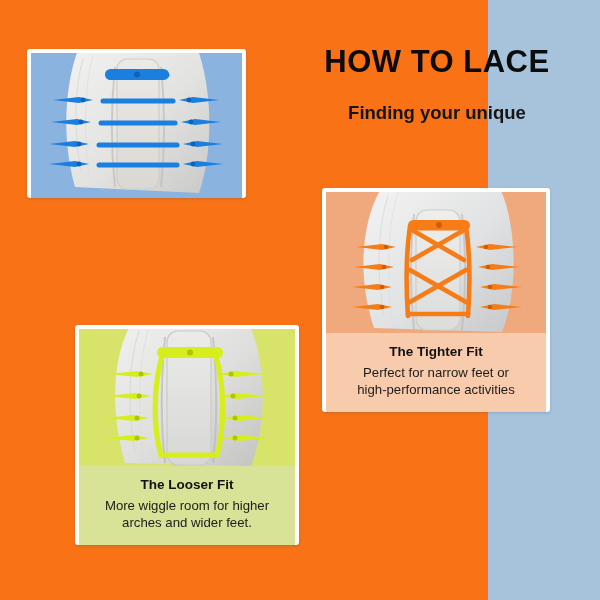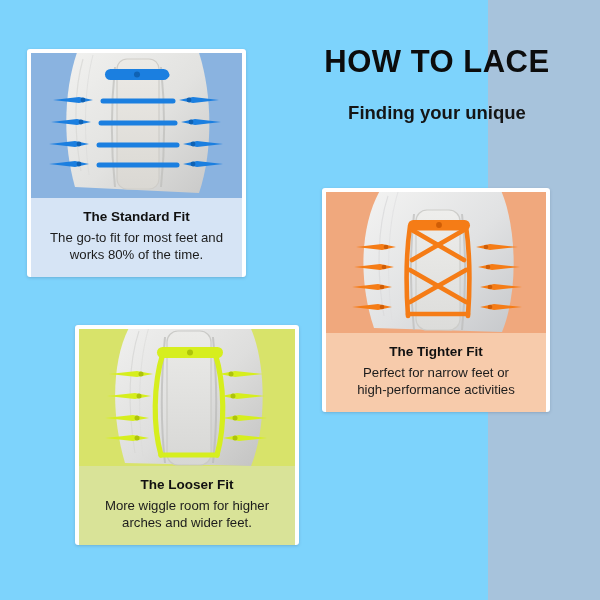--- a/index.html
+++ b/index.html
@@ -10,21 +10,21 @@
     width: 600px;
     height: 600px;
     overflow: hidden;
     font-family: "Liberation Sans", sans-serif;
     background: #a7c3dc;
   }
   #page {
     position: relative;
     width: 488px;
     height: 600px;
-    background: #7dd3fc;
+    background: #f97316;
   }
 
   
   .heading-block {
     position: absolute;
     left: 292px;
     top: 45px;
     width: 290px;
     text-align: center;
   }
@@ -181,27 +181,20 @@
             <path d="M40 3 L14 0 L0 3 L14 6 Z"></path>
               <circle cx="10" cy="3" r="2.4" fill="#0f62b4"></circle>
           </g>
           <g transform="translate(152,108)">
             <path d="M40 3 L14 0 L0 3 L14 6 Z"></path>
               <circle cx="10" cy="3" r="2.4" fill="#0f62b4"></circle>
           </g>
         </g>
       </svg>
     </div>
-    <div class="caption">
-      <p class="caption-title">The Standard Fit</p>
-      <p class="caption-body">
-        <span>The go-to fit for most feet and</span><br>
-        <span>works 80% of the time.</span>
-      </p>
-    </div>
   </div>
 
   <div class="card" id="card-looser">
     <div class="photo">
       <svg class="shoe-svg" viewBox="0 0 216 137" preserveAspectRatio="xMidYMid slice">
         <defs>
           <linearGradient id="shoeG3" x1="0" y1="0" x2="1" y2="1">
             <stop offset="0%" stop-color="#f1f1f0"></stop>
             <stop offset="55%" stop-color="#dededd"></stop>
             <stop offset="100%" stop-color="#c3c3c2"></stop>

